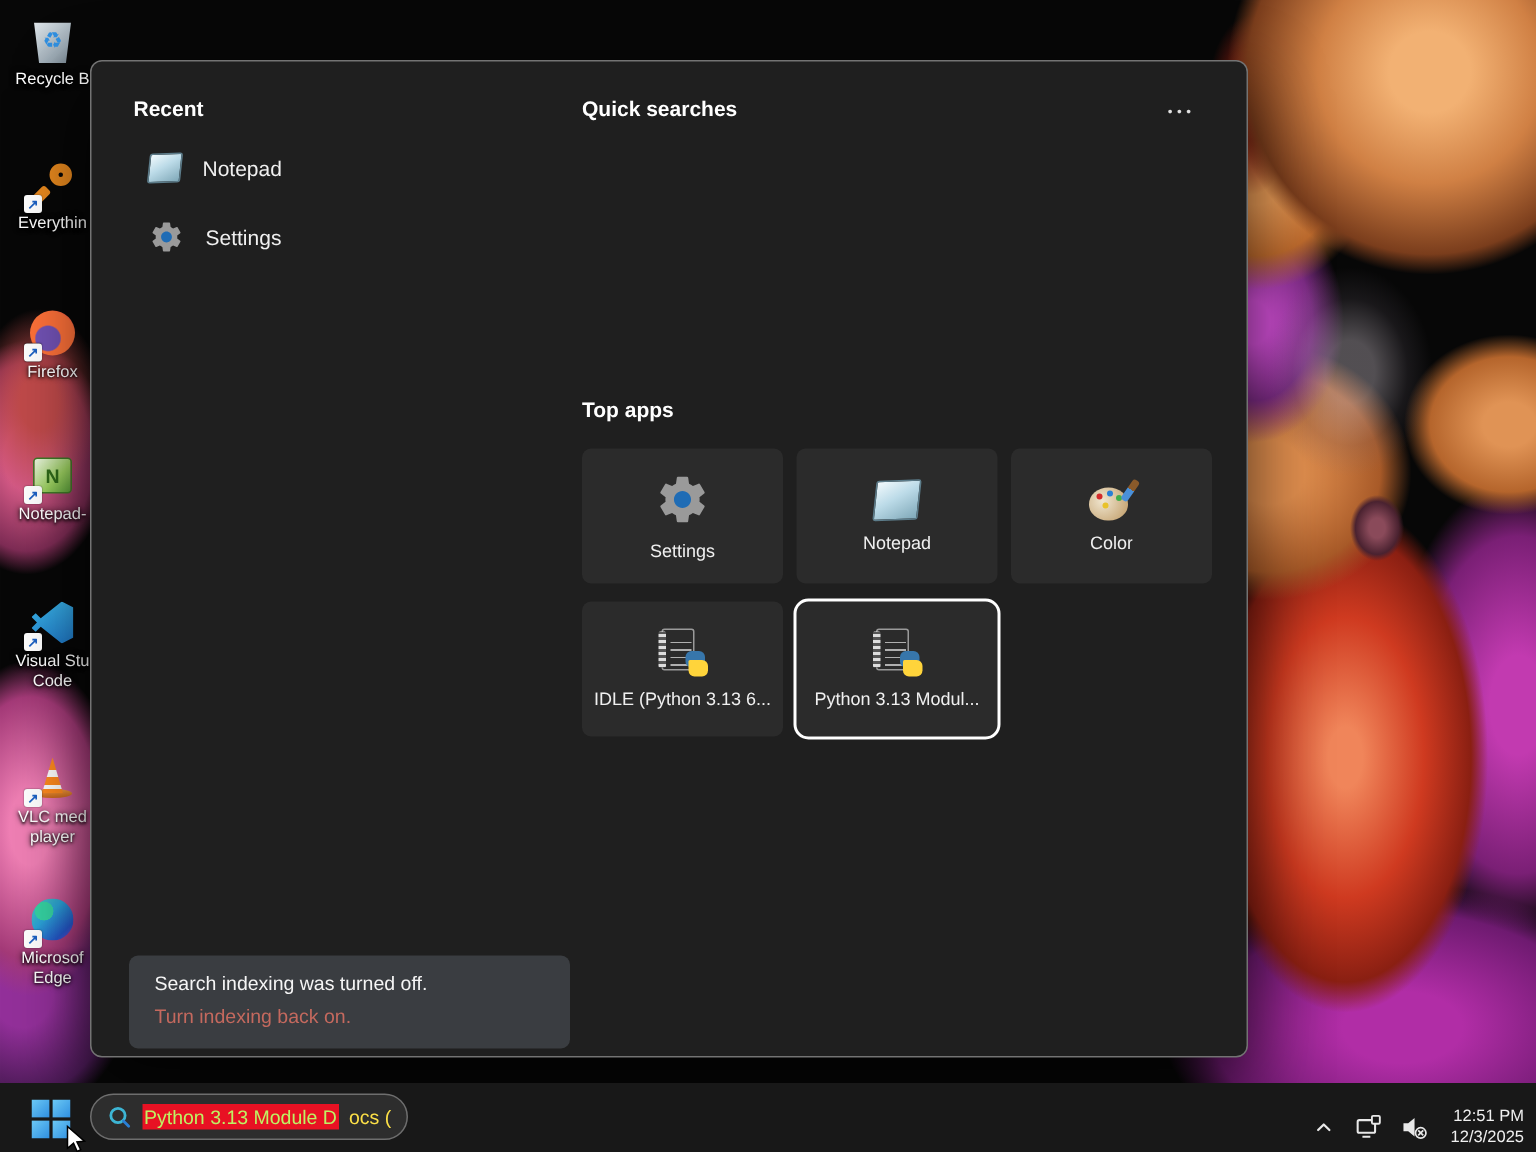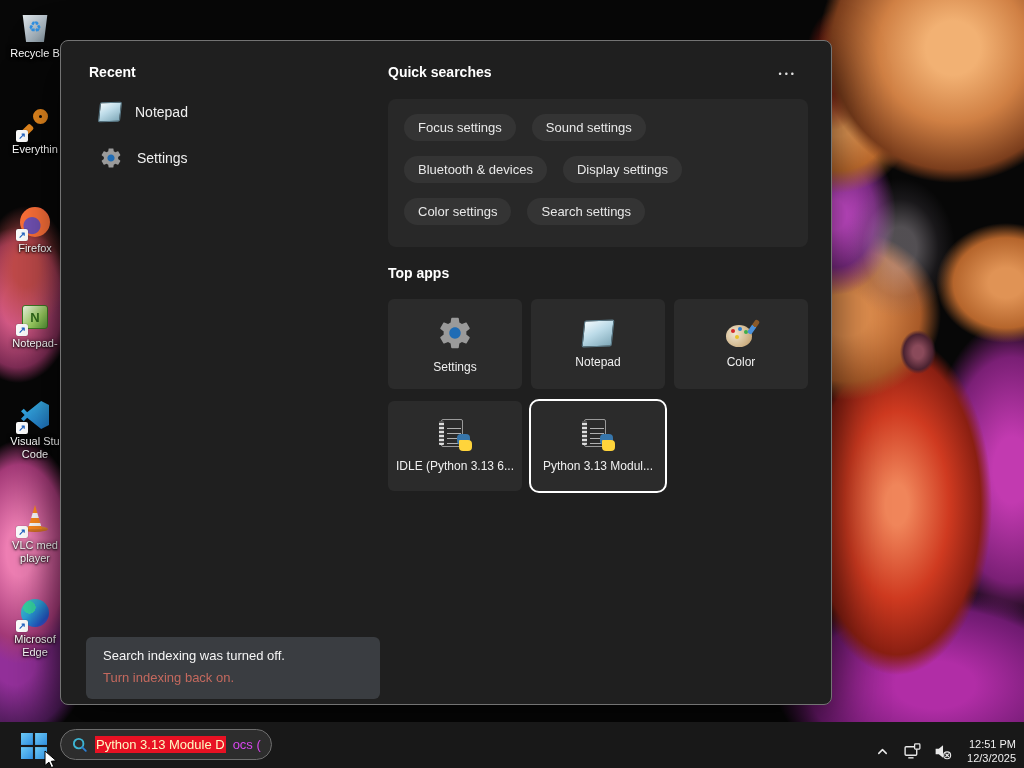--- a/index.html
+++ b/index.html
@@ -118,22 +118,22 @@
   
   .notice { position:absolute; left:25px; top:596px; width:294px; height:62px; background:#3a3d41; border-radius:6px; padding:11px 17px; }
   .notice .msg { font-size:13px; color:#f5f5f5; }
   .notice .act { font-size:13px; margin-top:7px; cursor:pointer; }
 
   
   .taskbar { position:absolute; left:0; bottom:0; width:1024px; height:46px; background:#181818; display:flex; align-items:center; }
   .start-btn { position:absolute; left:16px; top:8px; width:36px; height:32px; display:flex; align-items:center; justify-content:center; cursor:pointer; }
   .searchbox { position:absolute; left:60px; top:7px; width:212px; height:31px; background:#2d2d2d; border:1px solid #6e6e6e;
     border-radius:16px; display:flex; align-items:center; padding:0 10px; gap:7px; cursor:text; }
-  .searchbox .sel { background:#e81123; color:#fef9c3; font-size:13px; padding:1px 1px; white-space:pre; }
-  .searchbox .rest { color:#d946ef; font-size:13px; white-space:pre; }
+  .searchbox .sel { background:#e81123; color:#bef264; font-size:13px; padding:1px 1px; white-space:pre; }
+  .searchbox .rest { color:#fde047; font-size:13px; white-space:pre; }
   .tray { position:absolute; right:8px; top:0; height:58px; display:flex; align-items:center; gap:8px; }
   .tray-icon { width:22px; height:24px; display:flex; align-items:center; justify-content:center; cursor:pointer; }
   .clock { text-align:right; font-size:11px; line-height:14px; color:#f0f0f0; cursor:pointer; padding-left:6px; }
 
   .cursor { position:absolute; left:44px; top:750px; z-index:50; pointer-events:none; }
 </style>
 </head>
 <body>
 
 <svg width="0" height="0" style="position:absolute">
@@ -221,28 +221,20 @@
             <use href="#gear"></use>
           </svg>
       </div>
       <div class="txt">Settings</div>
     </div>
   </div>
 
   <div class="sec-title" style="left:327px; top:23px">Quick searches</div>
   <div class="more-btn">•••</div>
 
-  <div class="qs-card">
-    <span class="chip">Focus settings</span>
-    <span class="chip">Sound settings</span>
-    <span class="chip">Bluetooth &amp; devices</span>
-    <span class="chip">Display settings</span>
-    <span class="chip">Color settings</span>
-    <span class="chip">Search settings</span>
-  </div>
 
   <div class="sec-title" style="left:327px; top:224px">Top apps</div>
 
   <div class="tiles">
     <div class="tile">
       <div class="gear-wrap">
         <svg width="38" height="38" viewBox="0 0 24 24">
             <use href="#gear"></use>
           </svg>
       </div>

